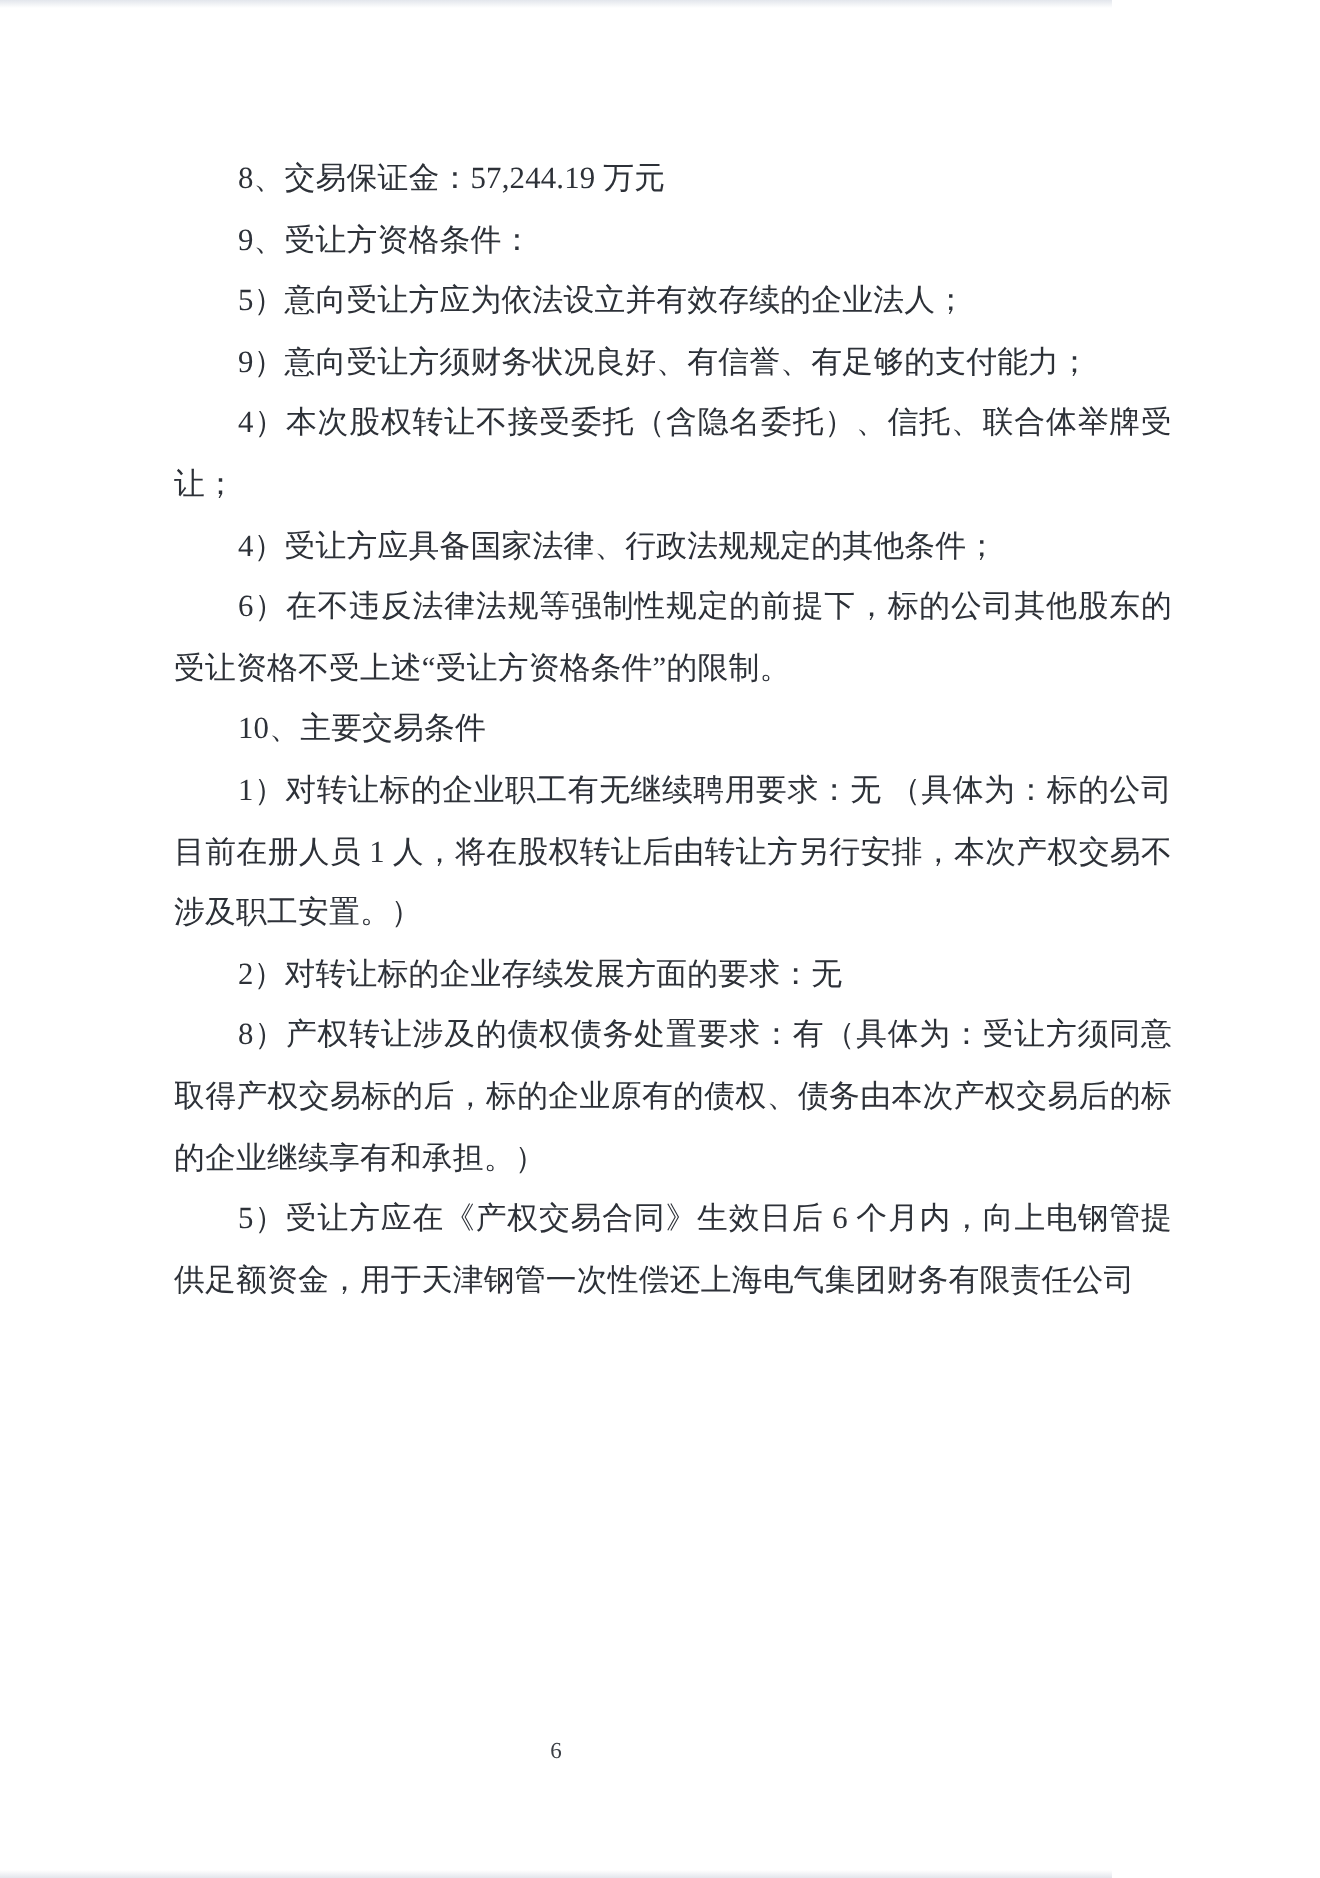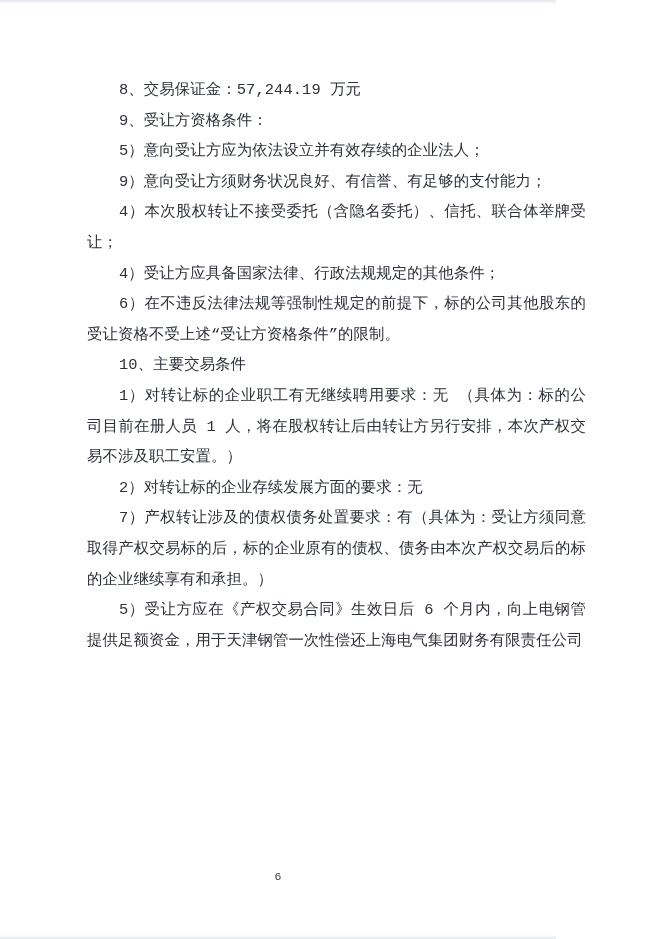--- a/index.html
+++ b/index.html
@@ -10,21 +10,21 @@
     width: 660px;
     height: 939px;
     background: #ffffff;
     overflow: hidden;
   }
   .page {
     position: relative;
     width: 556px;
     height: 939px;
     background: #ffffff;
-    font-family: Liberation Mono, monospace;
+    font-family: Liberation Serif, serif;
   }
   .edge-top {
     position: absolute;
     top: 0; left: 0;
     width: 100%; height: 4px;
     background: linear-gradient(180deg, #e3e6ec, rgba(255,255,255,0));
   }
   .edge-bottom {
     position: absolute;
     bottom: 0; left: 0;
@@ -67,20 +67,20 @@
       <p>8、交易保证金：57,244.19 万元</p>
       <p>9、受让方资格条件：</p>
       <p>5）意向受让方应为依法设立并有效存续的企业法人；</p>
       <p>9）意向受让方须财务状况良好、有信誉、有足够的支付能力；</p>
       <p>4）本次股权转让不接受委托（含隐名委托）、信托、联合体举牌受让；</p>
       <p>4）受让方应具备国家法律、行政法规规定的其他条件；</p>
       <p>6）在不违反法律法规等强制性规定的前提下，标的公司其他股东的受让资格不受上述“受让方资格条件”的限制。</p>
       <p>10、主要交易条件</p>
       <p>1）对转让标的企业职工有无继续聘用要求：无 （具体为：标的公司目前在册人员 1 人，将在股权转让后由转让方另行安排，本次产权交易不涉及职工安置。）</p>
       <p>2）对转让标的企业存续发展方面的要求：无</p>
-      <p>7）产权转让涉及的债权债务处置要求：有（具体为：受让方须同意取得产权交易标的后，标的企业原有的债权、债务由本次产权交易后的标的企业继续享有和承担。）</p>
+      <p>8）产权转让涉及的债权债务处置要求：有（具体为：受让方须同意取得产权交易标的后，标的企业原有的债权、债务由本次产权交易后的标的企业继续享有和承担。）</p>
       <p>5）受让方应在《产权交易合同》生效日后 6 个月内，向上电钢管提供足额资金，用于天津钢管一次性偿还上海电气集团财务有限责任公司</p>
     </div>
 
   <div class="page-number">6</div>
 
   <div class="edge-bottom"></div>
 </div>
 
 </body></html>

